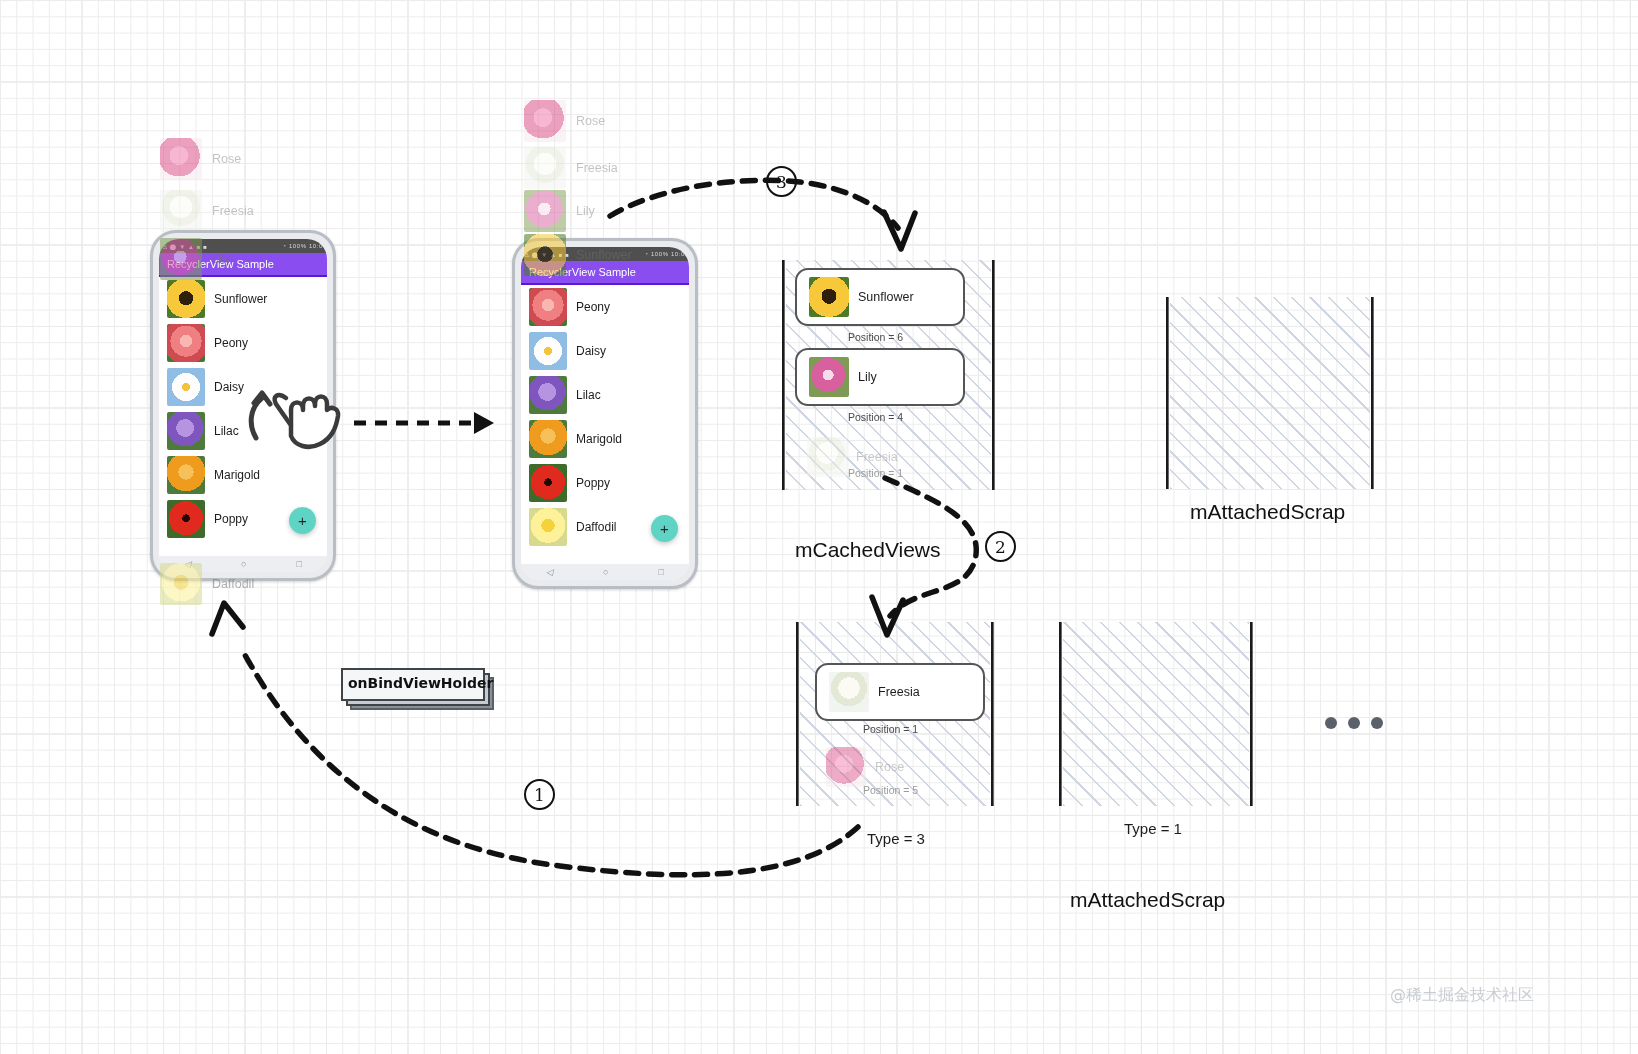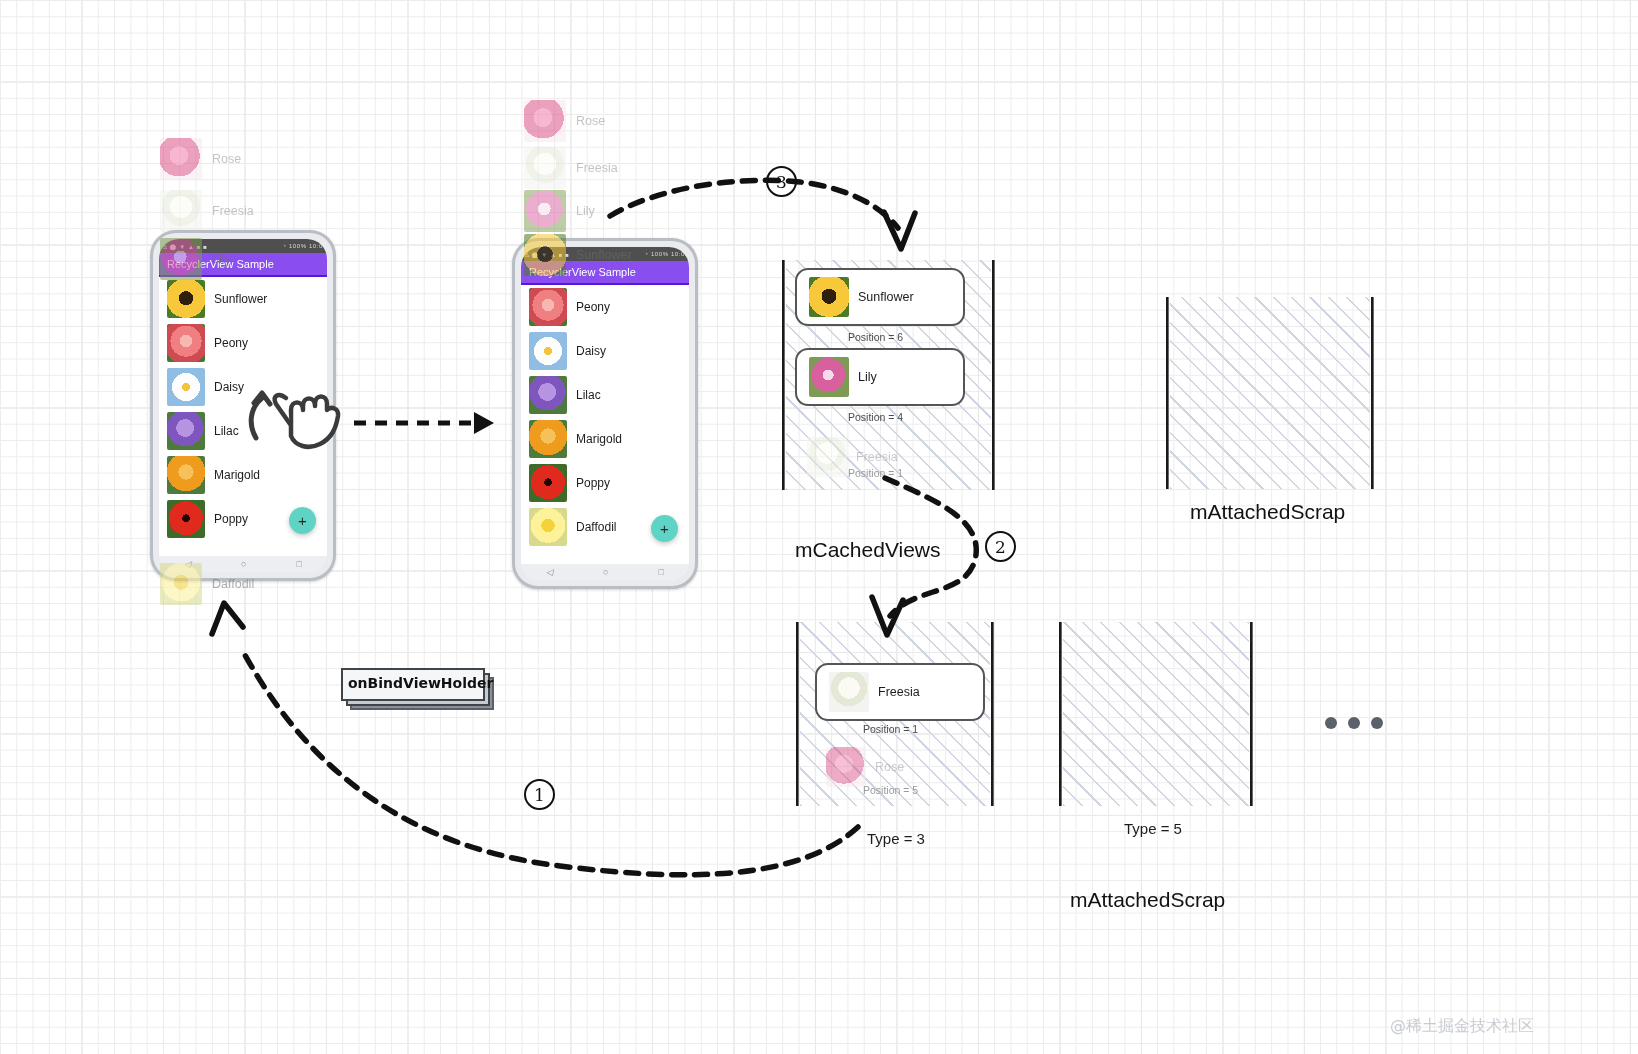--- a/index.html
+++ b/index.html
@@ -243,21 +243,21 @@
 
 <div class="ghost-vh" style="left:826px;top:747px;">
   <div class="thumb" style="background:radial-gradient(circle at 45% 42%, #f072a6 0 28%, #d9467f 28% 62%, #f6e8ee 62% 100%);"></div>
   <div class="nm">Rose</div>
 </div>
 <div class="poslabel faded" style="left:863px;top:784px;">Position = 5</div>
 
 <div class="typelabel" style="left:867px;top:830px;">Type = 3</div>
 
 <div class="pool" style="left:1063px;top:622px;width:186px;height:184px;"></div>
-<div class="typelabel" style="left:1124px;top:820px;">Type = 5</div>
+<div class="typelabel" style="left:1124px;top:820px;">Type = 1</div>
 
 <div class="dots" style="left:1325px;top:717px;">
   <span></span>
   <span></span>
   <span></span>
 </div>
 
 <div class="poollabel" style="left:1070px;top:888px;">mAttachedScrap</div>
 
 <div class="note" style="left:340px;top:668px;width:150px;height:45px;">
@@ -290,13 +290,13 @@
   <path d="M610 216 C660 186, 740 176, 800 182 C845 187, 880 205, 898 228" stroke="#111" stroke-width="5.5" fill="none" stroke-dasharray="13 10" stroke-linecap="round"></path>
   <path d="M884 212 L901 249 L915 213" stroke="#111" stroke-width="5.5" fill="none" stroke-linecap="round" stroke-linejoin="round"></path>
 
   <path d="M885 478 C935 500, 985 520, 975 560 C965 596, 915 586, 890 616" stroke="#111" stroke-width="5.5" fill="none" stroke-dasharray="13 10" stroke-linecap="round"></path>
   <path d="M872 597 L887 635 L903 600" stroke="#111" stroke-width="5.5" fill="none" stroke-linecap="round" stroke-linejoin="round"></path>
 
   <path d="M858 827 C800 880, 690 882, 560 866 C430 850, 320 790, 245 655" stroke="#111" stroke-width="5.5" fill="none" stroke-dasharray="13 10" stroke-linecap="round"></path>
   <path d="M212 634 L224 603 L243 627" stroke="#111" stroke-width="5.5" fill="none" stroke-linecap="round" stroke-linejoin="round"></path>
 </svg>
 
-<div class="watermark" style="left:1390px;top:1016px;">@稀土掘金技术社区</div>
+<div class="watermark" style="left:1390px;top:985px;">@稀土掘金技术社区</div>
 
 </body></html>

